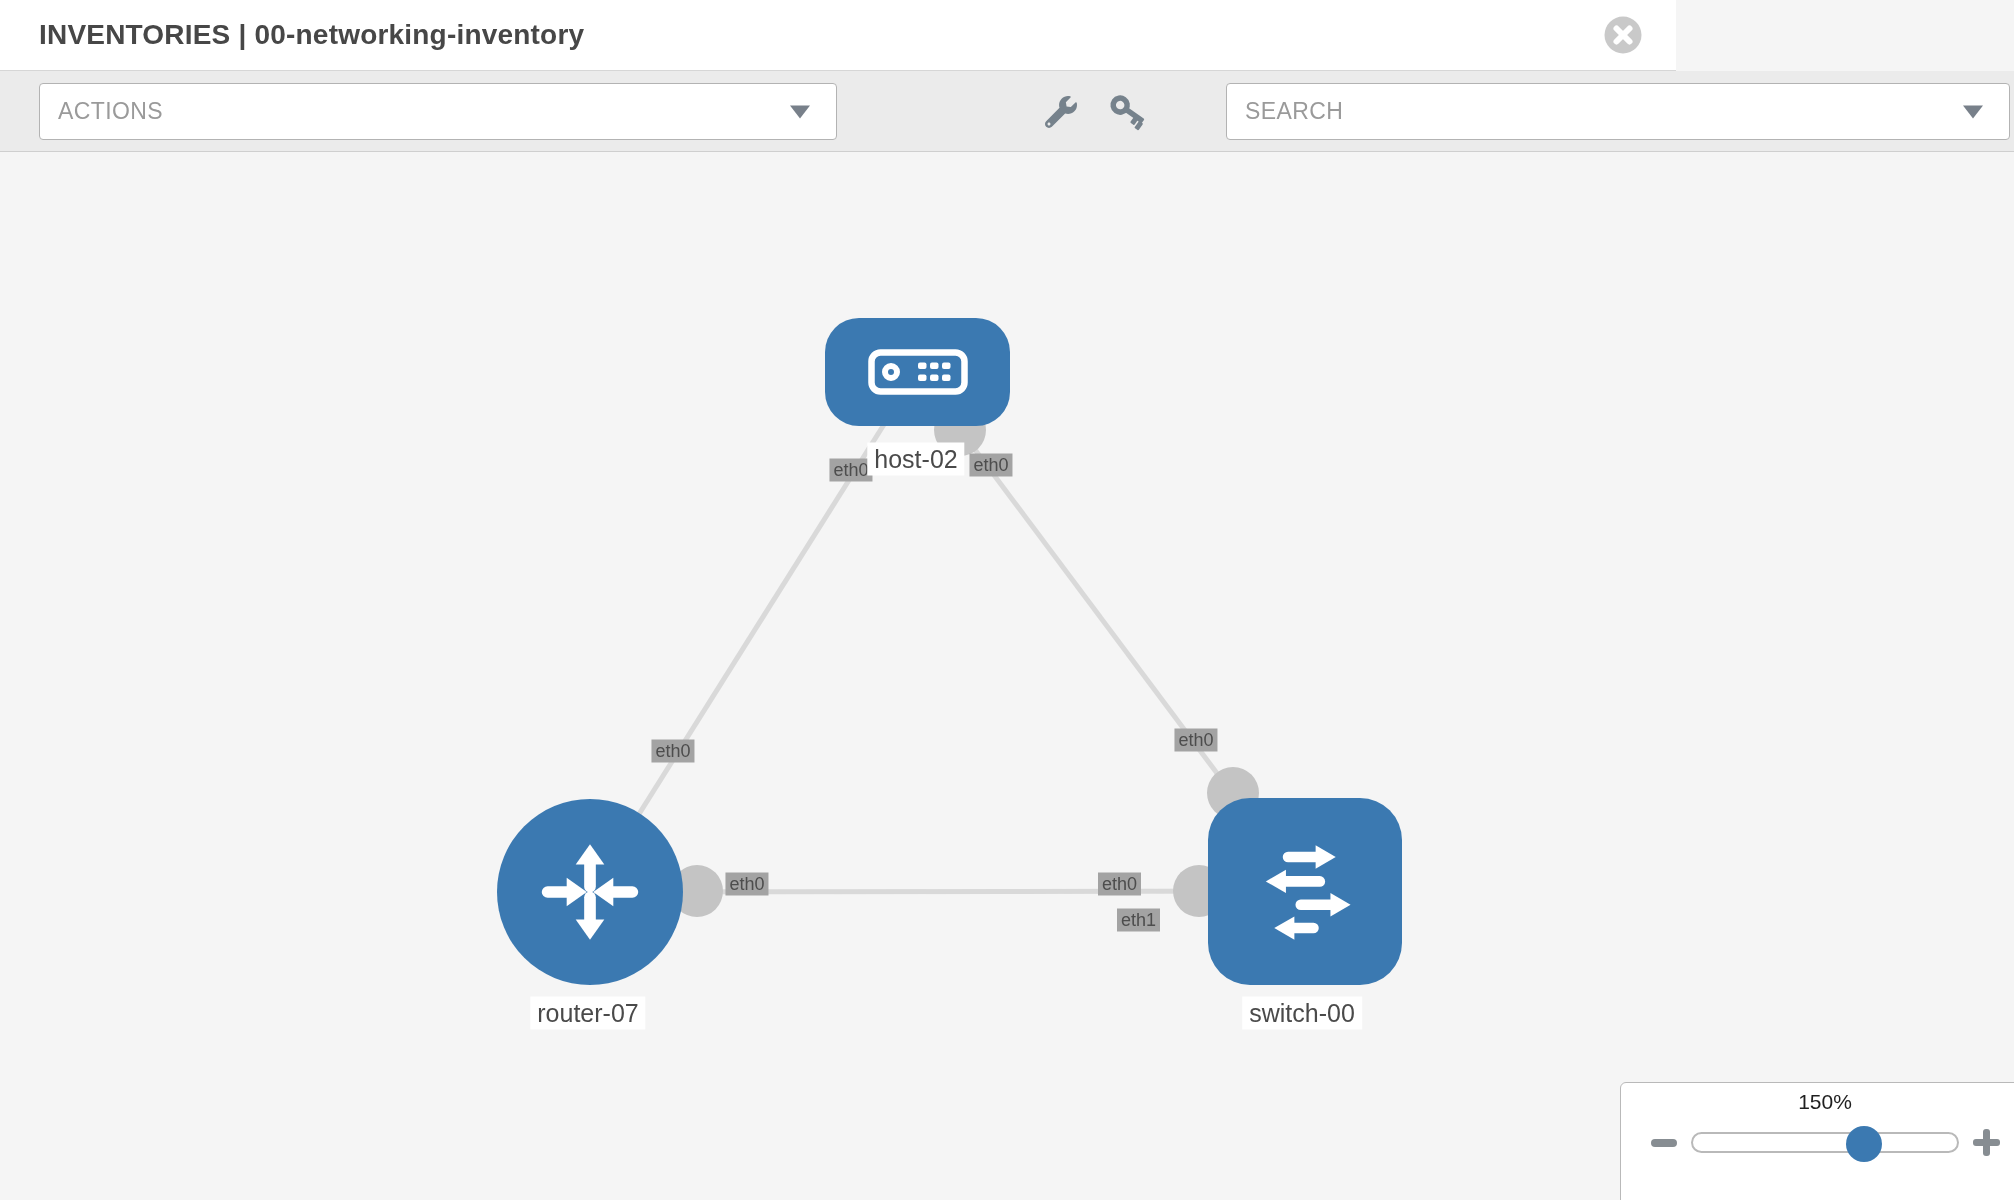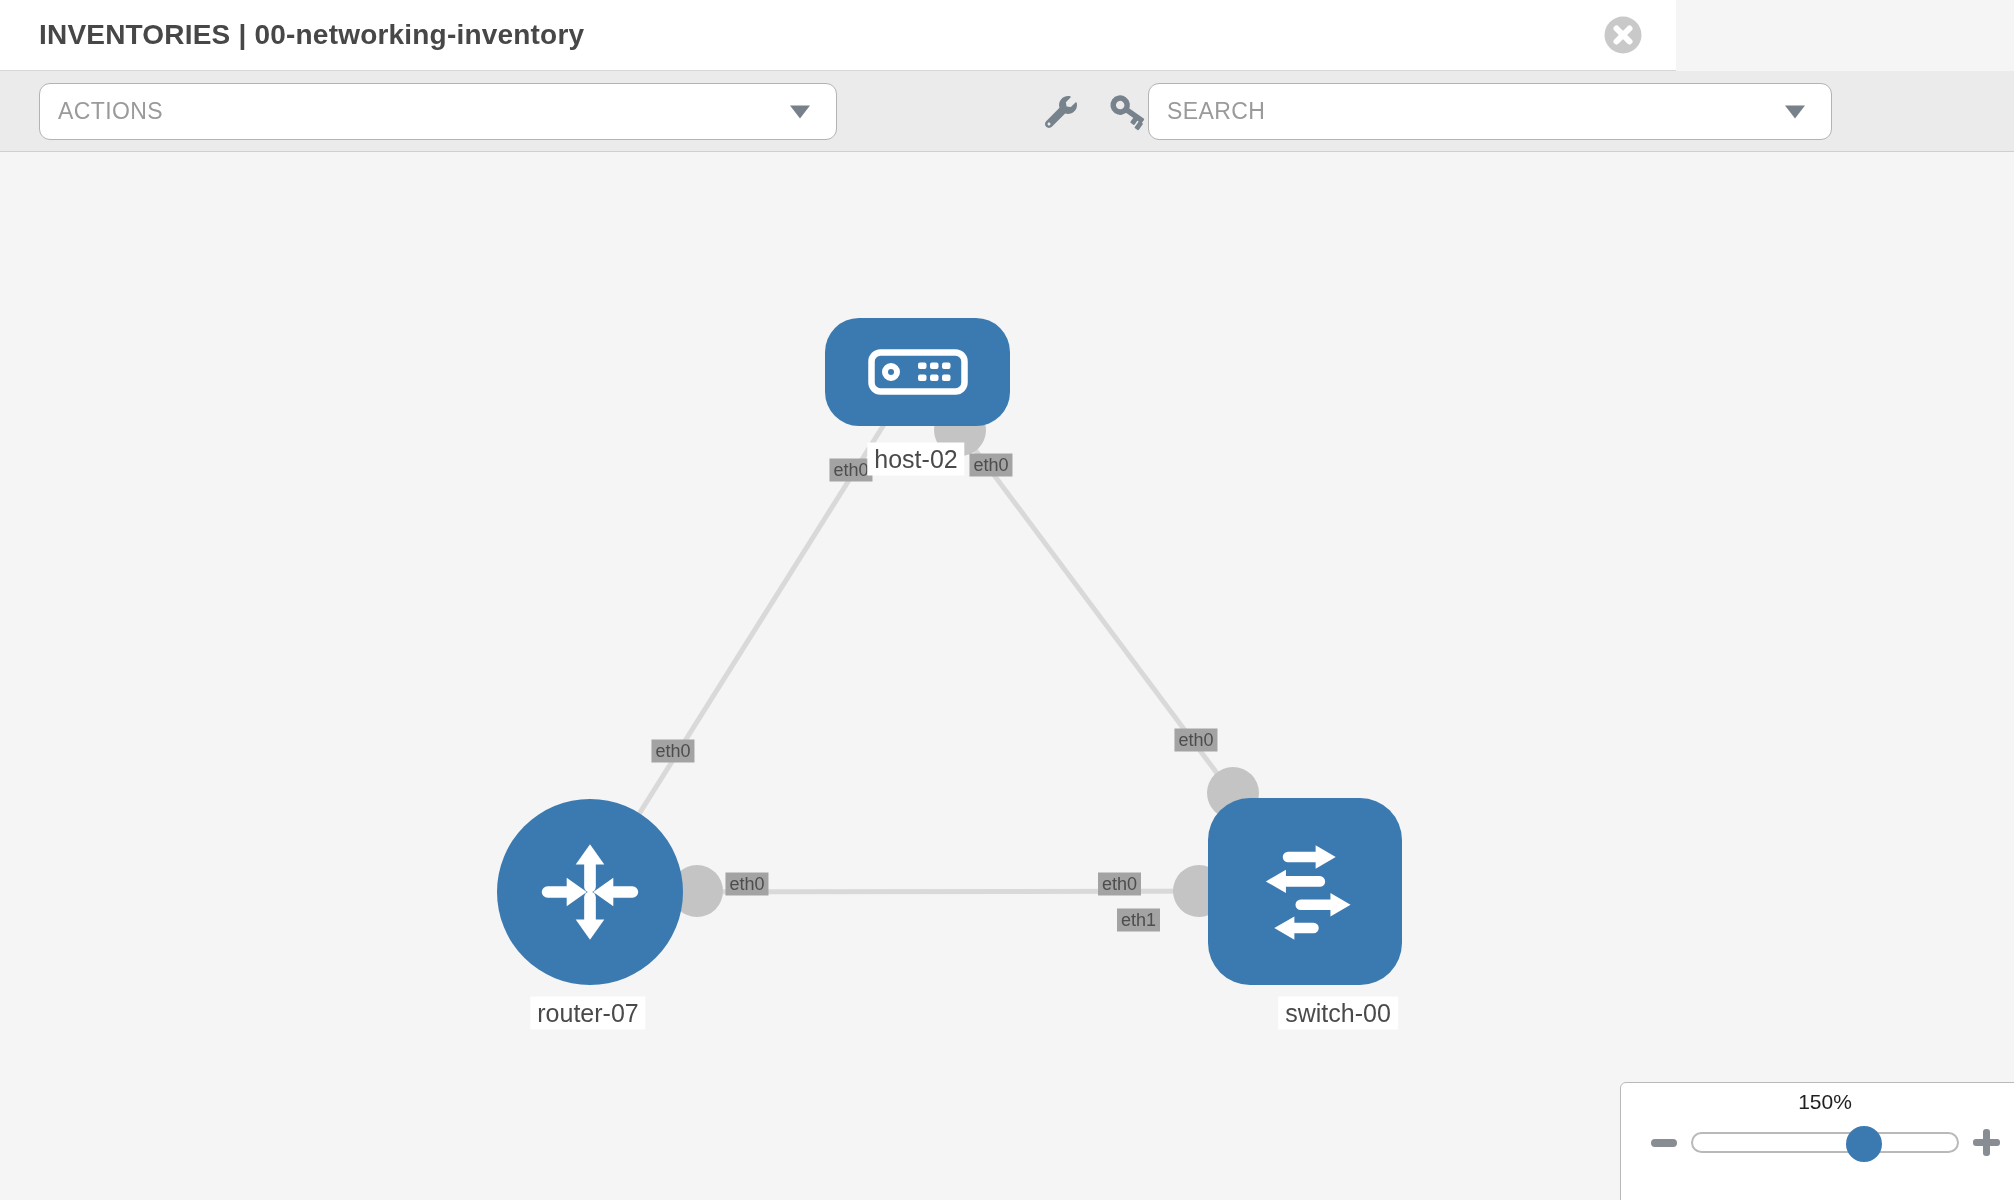--- a/index.html
+++ b/index.html
@@ -7,44 +7,44 @@
   body { font-family:"Liberation Sans", sans-serif; background:#f5f5f5; }
   #app { position:relative; width:2014px; height:1200px; overflow:hidden; background:#f5f5f5; }
 
   
   .header { position:absolute; left:0; top:0; width:1676px; height:71px; background:#ffffff; border-bottom:1px solid #d6d6d6; z-index:10; }
   .header-title { position:absolute; left:39px; top:50%; transform:translateY(-50%); font-size:28px; font-weight:700; color:#474747; letter-spacing:.2px; white-space:nowrap; }
   .close-btn { position:absolute; right:33px; top:15px; width:40px; height:40px; cursor:pointer; }
 
   
   .toolbar { position:absolute; left:0; top:71px; width:2014px; height:81px; background:#ebebeb; border-bottom:1px solid #cfcfcf; z-index:10; }
-  .select-box { position:absolute; top:12px; height:57px; background:#fff; border:1px solid #b3b3b3; border-radius:11px; display:flex; align-items:center; }
+  .select-box { position:absolute; top:12px; height:57px; background:#fff; border:1px solid #b3b3b3; border-radius:4px; display:flex; align-items:center; }
   .select-box .box-text { margin-left:18px; font-size:23px; color:#9a9a9a; letter-spacing:.4px; }
   .select-box .caret { position:absolute; right:26px; top:50%; transform:translateY(-50%); width:0; height:0; border-left:10px solid transparent; border-right:10px solid transparent; border-top:13px solid #78808a; }
   .actions-box { left:39px; width:798px; }
-  .search-box { left:1148px; width:684px; }
+  .search-box { left:1226px; width:784px; }
   .tool-icon { position:absolute; cursor:pointer; }
   .wrench-pos { left:1044px; top:25px; }
   .key-pos { left:1108px; top:19px; }
 
   
   .canvas { position:absolute; left:0; top:153px; width:2014px; height:1047px; background:#f5f5f5; }
   .links-layer { position:absolute; left:0; top:0; width:2014px; height:1047px; z-index:1; }
 
   .node { position:absolute; background:#3b79b1; display:flex; align-items:center; justify-content:center; z-index:2; cursor:pointer; }
   .node-host { left:825px; top:165px; width:185px; height:108px; border-radius:34px; }
   .node-router { left:497px; top:646px; width:186px; height:186px; border-radius:50%; }
   .node-switch { left:1208px; top:645px; width:194px; height:187px; border-radius:42px; }
 
   .node-label { position:absolute; transform:translate(-50%,-50%); background:#ffffff; color:#4a4a4a; font-size:25px; line-height:31px; padding:1px 7px; white-space:nowrap; z-index:4; }
   .port-label { position:absolute; transform:translate(-50%,-50%); background:#a3a3a3; color:#4d4d4d; font-size:18px; line-height:23px; padding:0 4px; white-space:nowrap; z-index:3; }
   .port-label.left-anchor { transform:translateY(-50%); }
   .lbl-host      { left:916px;  top:306px; }
   .lbl-router    { left:588px;  top:860px; }
-  .lbl-switch    { left:1302px; top:860px;margin-left:36px; }
+  .lbl-switch    { left:1302px; top:860px; }
   .pl-0 { left:851px;  top:317px; }
   .pl-1 { left:991px;  top:312px; }
   .pl-2 { left:673px;  top:598px; }
   .pl-3 { left:1196px; top:587px; }
   .pl-4 { left:747px;  top:731px; }
   .pl-5 { left:1098px; top:731px; z-index:3; }
   .pl-6 { left:1117px; top:731px; z-index:4;margin-top:36px; }
 
   
   .zoom-box { position:absolute; left:1620px; top:1082px; width:400px; height:130px; background:#ffffff; border:1px solid #b9b9b9; border-radius:6px; z-index:6; }

